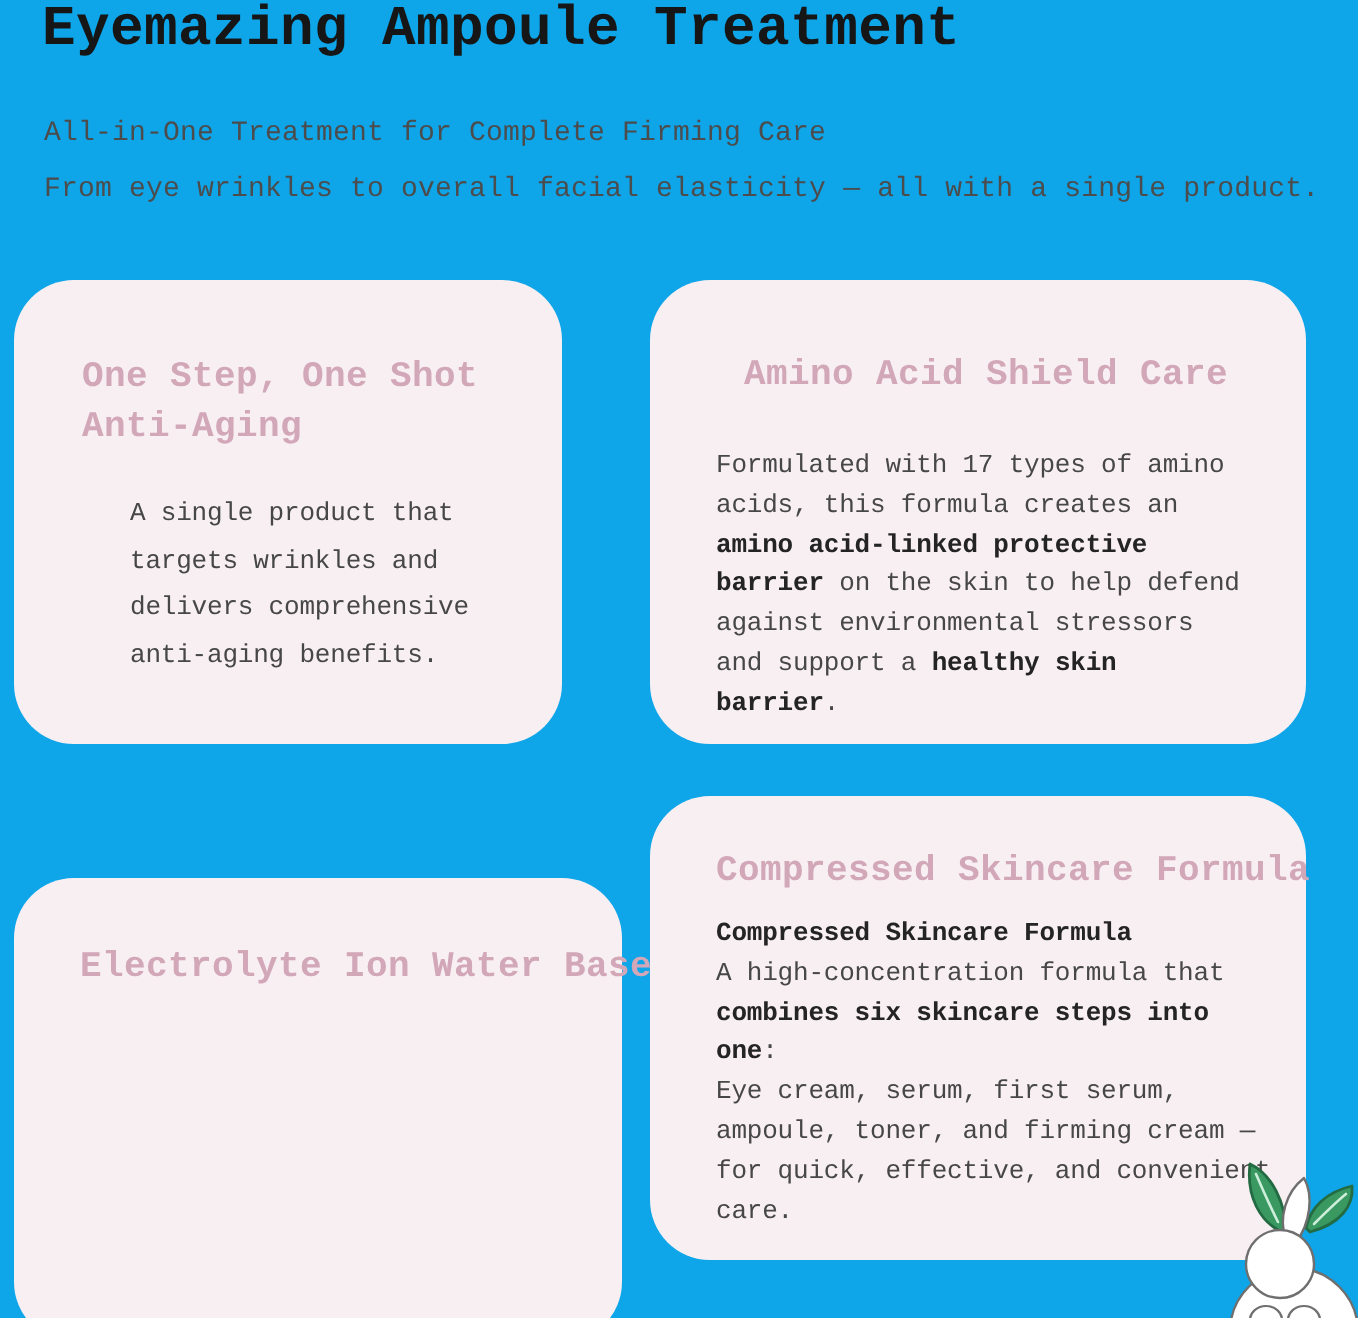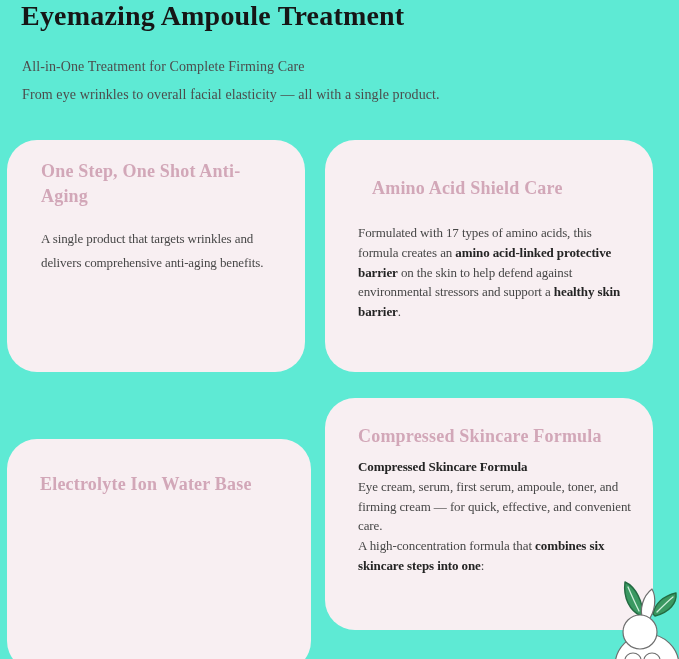--- a/index.html
+++ b/index.html
@@ -13,23 +13,23 @@
     --leaf-outline: #236b42;
     --leaf-vein: #cdeeda;
     --bunny-outline: #6f6f6f;
   }
   * { margin: 0; padding: 0; box-sizing: border-box; }
   html, body { background: #ffffff; }
   .page {
     position: relative;
     width: 679px;
     height: 659px;
-    background: #5eead4;
+    background: #0ea5e9;
     overflow: hidden;
-    font-family: Liberation Serif, serif;
+    font-family: Liberation Mono, monospace;
   }
   .page-title {
     position: absolute;
     left: 21px;
     top: 0px;
     font-size: 28px;
     line-height: 32px;
     font-weight: 700;
     letter-spacing: 0.2px;
     color: var(--title-text, #161616);
@@ -43,41 +43,41 @@
     color: var(--subtitle-text, #4c4c4c);
     letter-spacing: 0.1px;
   }
   .subtitle-1 { top: 58px; }
   .subtitle-2 { top: 86px; }
   .card {
     position: absolute;
     background: var(--card-bg, #f8eff2);
     border-radius: 30px;
   }
-  .card-1 { left: 7px;   top: 140px; width: 298px; height: 232px; padding: 19px 30px 0 34px; }
+  .card-1 { left: 7px;   top: 140px; width: 274px; height: 232px; padding: 37px 30px 0 34px; }
   .card-2 { left: 325px; top: 140px; width: 328px; height: 232px; padding: 36px 26px 16px 33px; }
   .card-3 { left: 7px;   top: 398px; width: 304px; height: 232px; padding: 33px 26px 0 33px; margin-top: 41px; }
   .card-4 { left: 325px; top: 398px; width: 328px; height: 232px; padding: 26px 12px 0 33px; }
   .card-heading {
     font-size: 18px;
     font-weight: 700;
     line-height: 25px;
     color: var(--heading-pink, #d2a7b8);
     letter-spacing: 0.2px;
   }
   .card-1 .card-heading { margin-bottom: 18px; }
   .card-2 .card-heading { margin-bottom: 22px; margin-left: 14px; white-space: nowrap; }
   .card-3 .card-heading { margin-bottom: 23px; white-space: nowrap; }
   .card-4 .card-heading { margin-bottom: 8px;  white-space: nowrap; }
   .card-body {
     font-size: 13px;
     color: var(--body-text, #474747);
     letter-spacing: -0.1px;
   }
-  .card-1 .card-body { line-height: 23.5px; }
+  .card-1 .card-body { line-height: 23.5px; margin-left: 24px; }
   .card-2 .card-body,
   .card-3 .card-body,
   .card-4 .card-body { line-height: 19.8px; }
   .card-body b {
     font-weight: 700;
     color: var(--body-bold-text, #242424);
   }
   .rich-line { display: block; }
   .bunny {
     position: absolute;
@@ -111,22 +111,22 @@
   </section>
 
   <section class="card card-3">
     <h2 class="card-heading">Electrolyte Ion Water Base</h2>
   </section>
 
   <section class="card card-4">
     <h2 class="card-heading">Compressed Skincare Formula</h2>
     <div class="card-body">
         <div class="rich-line"><b>Compressed Skincare Formula</b></div>
+        <div class="rich-line"><span>A high-concentration formula that </span><b>combines six skincare steps into one</b><span>:</span></div>
         <div class="rich-line"><span>Eye cream, serum, first serum, ampoule, toner, and firming cream — for quick, effective, and convenient care.</span></div>
-        <div class="rich-line"><span>A high-concentration formula that </span><b>combines six skincare steps into one</b><span>:</span></div>
       </div>
   </section>
 
   <svg class="bunny" viewBox="0 0 84 99" aria-hidden="true">
 
     <g>
       <path d="M 46 56 C 35 51, 28 38, 30 22 C 41 27, 48 42, 48 56 Z" fill="var(--leaf-green, #3a9861)" stroke="var(--leaf-outline, #236b42)" stroke-width="1.4" stroke-linejoin="round"></path>
       <path d="M 44 51 C 40 43, 36 34, 33 27" fill="none" stroke="var(--leaf-vein, #cdeeda)" stroke-width="1.3" stroke-linecap="round"></path>
     </g>
 

